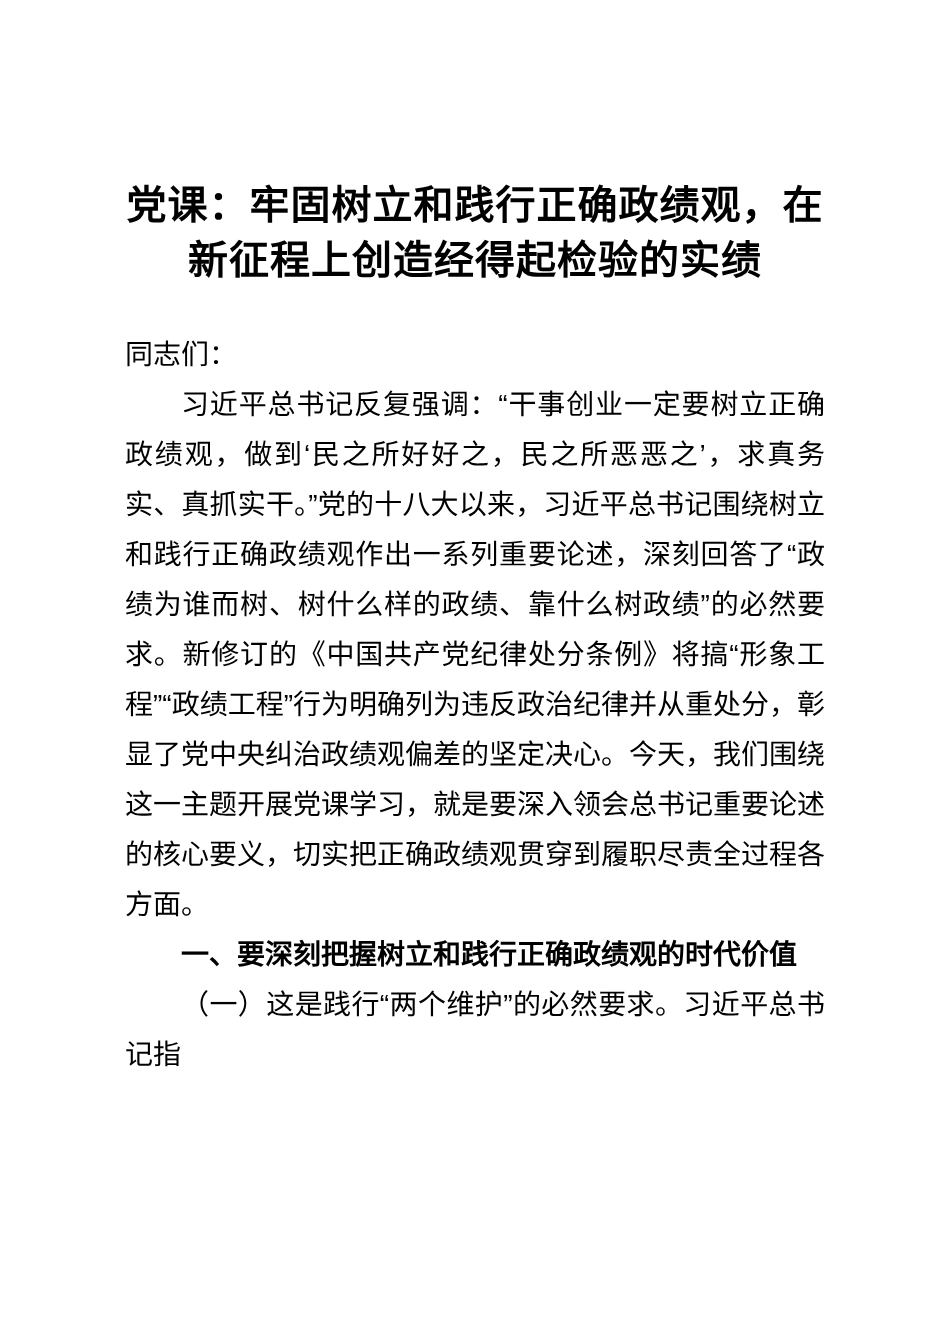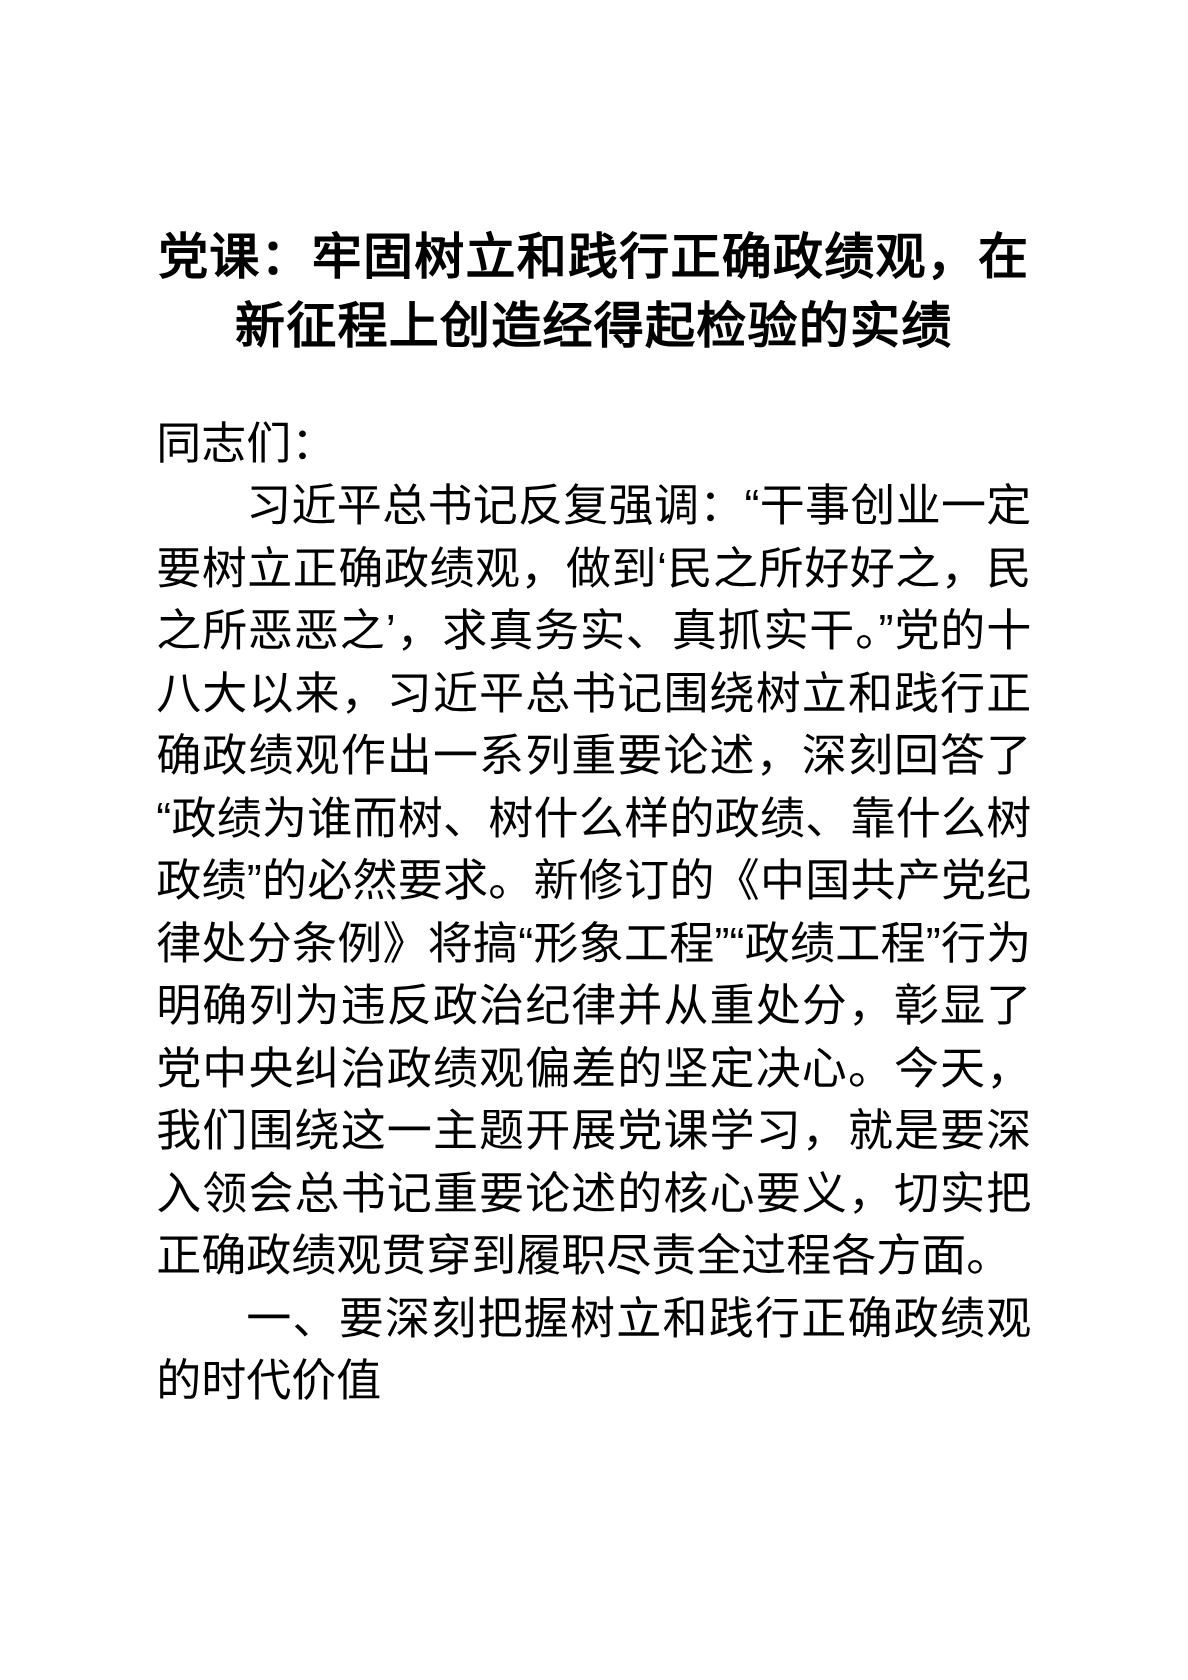--- a/index.html
+++ b/index.html
@@ -25,45 +25,46 @@
     font-weight: 700;
     font-size: 40px;
     line-height: 55px;
     text-align: center;
     letter-spacing: 1px;
   }
   .doc-body {
     margin-top: 42px;
     font-family: "Liberation Sans", "DejaVu Sans", sans-serif;
     font-weight: 400;
-    font-size: 36px;
+    font-size: 28px;
     line-height: 50px;
     text-align: justify;
     text-justify: inter-ideograph;
   }
   .doc-body p {
     margin: 0;
     padding: 0;
     text-indent: 2em;
   }
   .doc-body p.no-indent {
     text-indent: 0;
   }
   .doc-body p.section-heading {
-    font-weight: 400;
+    font-weight: 700;
   }
 </style>
 </head>
 <body>
 
 <div class="page">
   <h1 class="doc-title">党课：牢固树立和践行正确政绩观，在新征程上创造经得起检验的实绩</h1>
 
   <div class="doc-body">
     <p class="no-indent">同志们：</p>
 
     <p>习近平总书记反复强调：“干事创业一定要树立正确政绩观，做到‘民之所好好之，民之所恶恶之’，求真务实、真抓实干。”党的十八大以来，习近平总书记围绕树立和践行正确政绩观作出一系列重要论述，深刻回答了“政绩为谁而树、树什么样的政绩、靠什么树政绩”的必然要求。新修订的《中国共产党纪律处分条例》将搞“形象工程”“政绩工程”行为明确列为违反政治纪律并从重处分，彰显了党中央纠治政绩观偏差的坚定决心。今天，我们围绕这一主题开展党课学习，就是要深入领会总书记重要论述的核心要义，切实把正确政绩观贯穿到履职尽责全过程各方面。</p>
 
     <p class="section-heading">一、要深刻把握树立和践行正确政绩观的时代价值</p>
 
 
+    <p>（一）这是践行“两个维护”的必然要求。习近平总书记指</p>
   </div>
 </div>
 
 </body></html>

